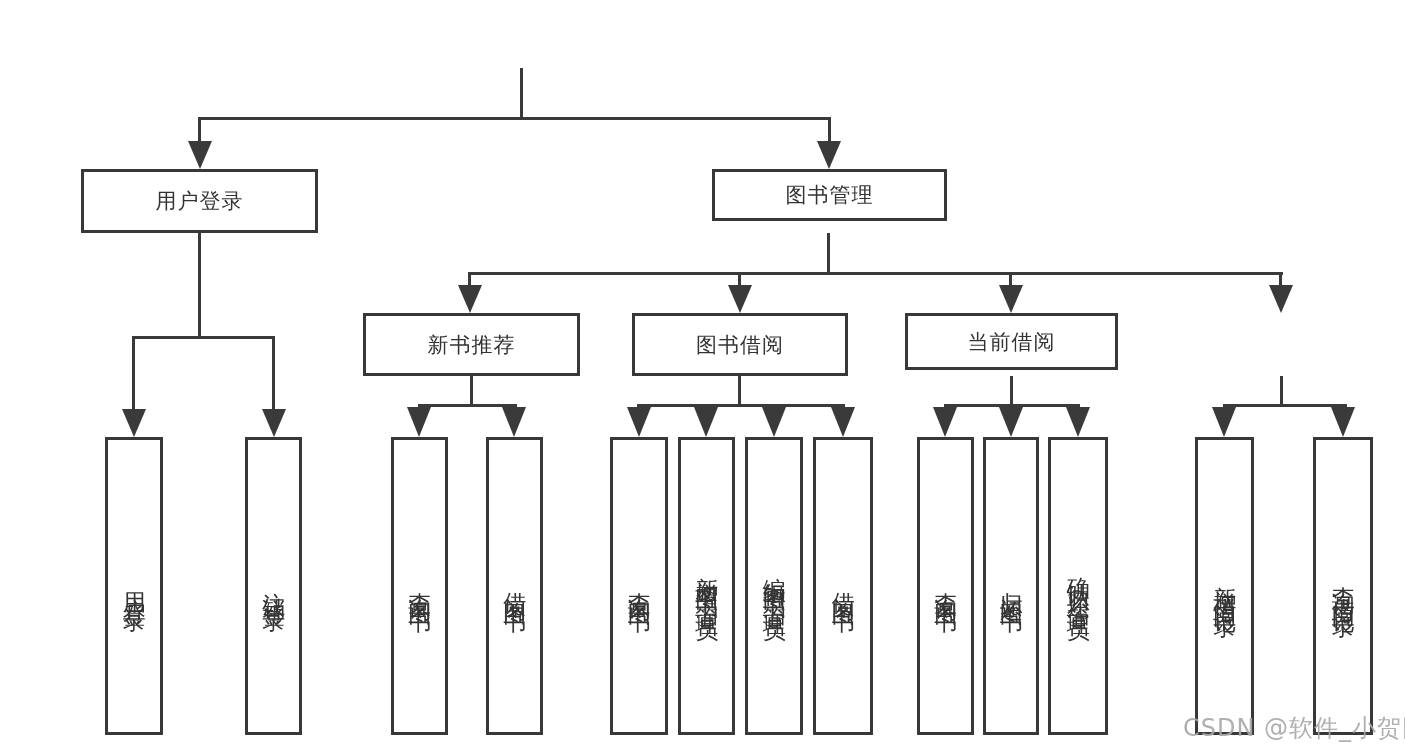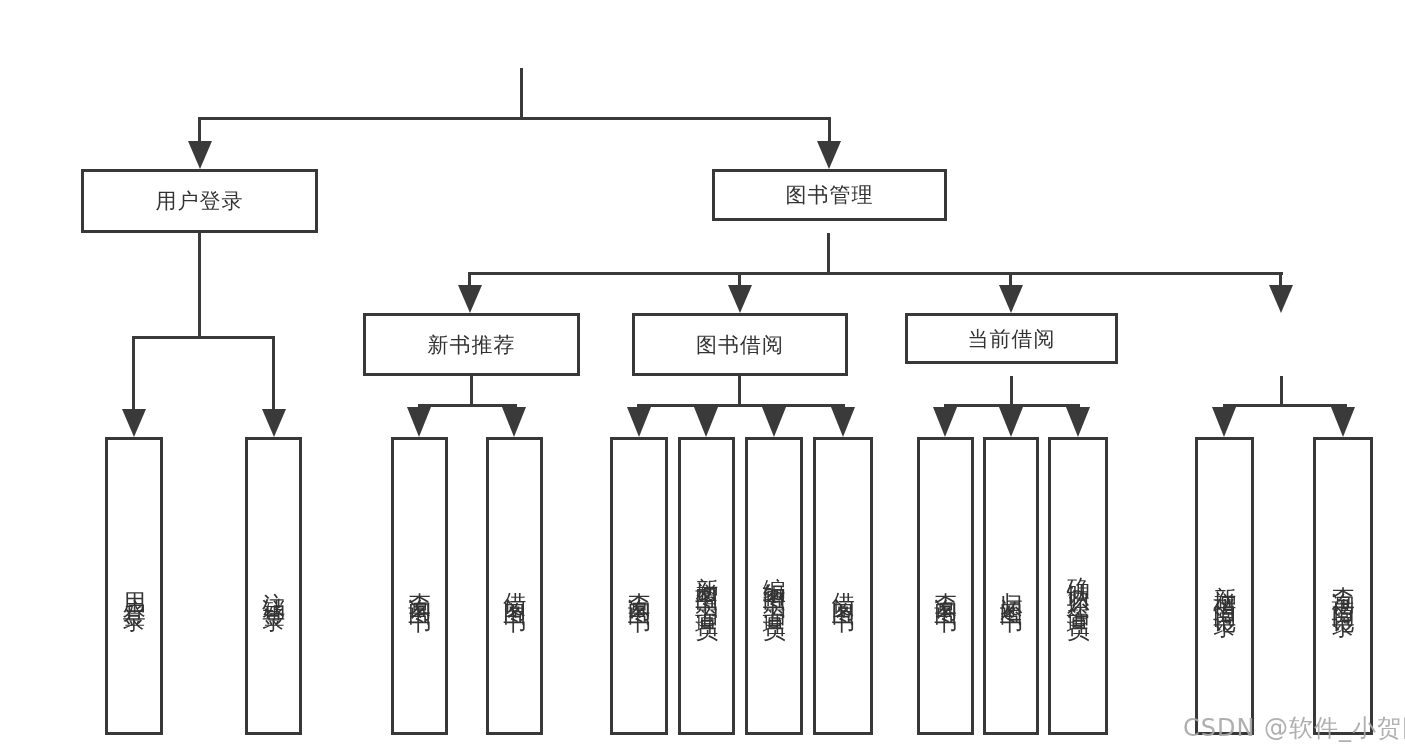--- a/index.html
+++ b/index.html
@@ -73,21 +73,21 @@
   <div class="arrow" style="left:999px;top:285px;"></div>
   <div class="vline" style="left:1279px;top:272px;width:3px;height:16px;"></div>
   <div class="arrow" style="left:1269px;top:285px;"></div>
 
   <div class="node" style="left:363px;top:313px;width:217px;height:63px;">
     <span>新书推荐</span>
   </div>
   <div class="node" style="left:632px;top:313px;width:216px;height:63px;">
     <span>图书借阅</span>
   </div>
-  <div class="node" style="left:905px;top:313px;width:213px;height:51px;">
+  <div class="node" style="left:905px;top:313px;width:213px;height:57px;">
     <span>当前借阅</span>
   </div>
 
   <div class="vline" style="left:470px;top:376px;width:3px;height:29px;"></div>
   <div class="hline" style="left:418px;top:404px;width:99px;height:3px;"></div>
   <div class="arrow-lg" style="left:407px;top:407px;"></div>
   <div class="arrow-lg" style="left:502px;top:407px;"></div>
 
   <div class="vline" style="left:738px;top:376px;width:3px;height:29px;"></div>
   <div class="hline" style="left:637px;top:404px;width:208px;height:3px;"></div>

